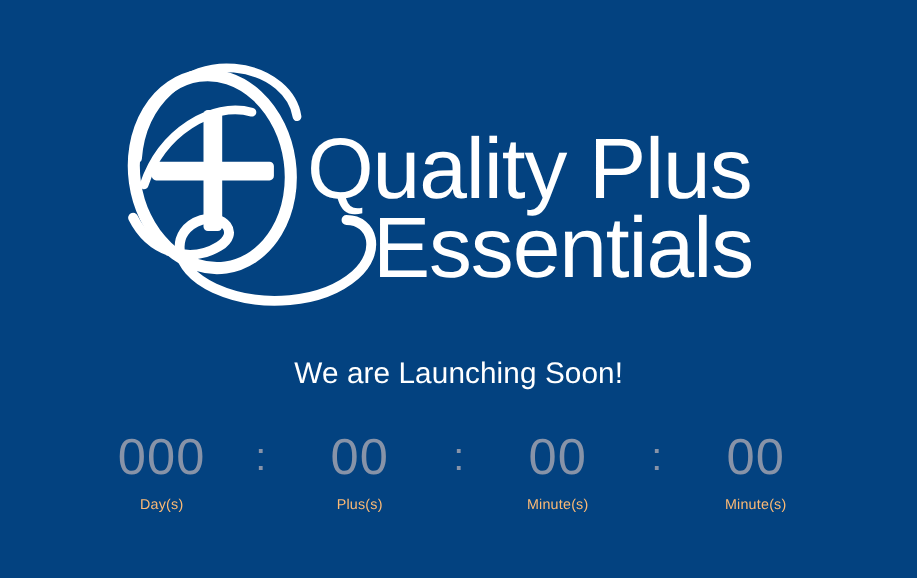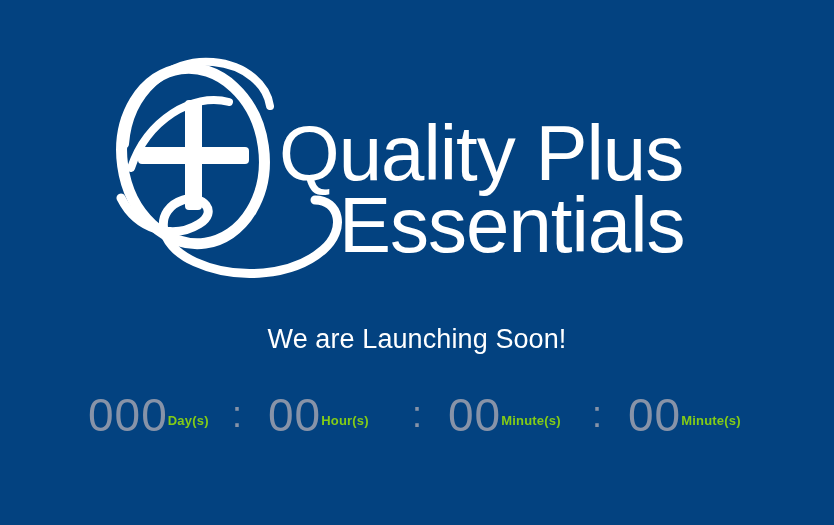--- a/index.html
+++ b/index.html
@@ -56,39 +56,39 @@
   .countdown {
     margin-top: 36px;
     width: 700px;
     display: flex;
     flex-direction: row;
     align-items: flex-start;
     justify-content: center;
   }
   .cd-seg {
     display: flex;
-    flex-direction: row;
+    flex-direction: column;
     align-items: center;
     width: 118px;
   }
   .cd-value {
     color: #8793a8;
     font-size: 46px;
     line-height: 48px;
     font-weight: 400;
     letter-spacing: 1px;
     font-family: "Liberation Sans", sans-serif;
     white-space: nowrap;
   }
   .cd-label {
     margin-top: 12px;
-    color: #84cc16;
+    color: #fdba74;
     font-size: 13px;
     line-height: 15px;
-    font-weight: 700;
+    font-weight: 400;
     letter-spacing: 0.2px;
     font-family: "Liberation Sans", sans-serif;
     white-space: nowrap;
     text-align: right;
   }
   .cd-sep {
     color: #8793a8;
     font-size: 36px;
     line-height: 48px;
     font-weight: 400;
@@ -141,21 +141,21 @@
 
     <div class="cd-seg">
       <div class="cd-value">000</div>
       <div class="cd-label">Day(s)</div>
     </div>
 
     <div class="cd-sep">:</div>
 
     <div class="cd-seg">
       <div class="cd-value">00</div>
-      <div class="cd-label">Hour(s)</div>
+      <div class="cd-label">Plus(s)</div>
     </div>
 
     <div class="cd-sep">:</div>
 
     <div class="cd-seg">
       <div class="cd-value">00</div>
       <div class="cd-label">Minute(s)</div>
     </div>
 
     <div class="cd-sep">:</div>

